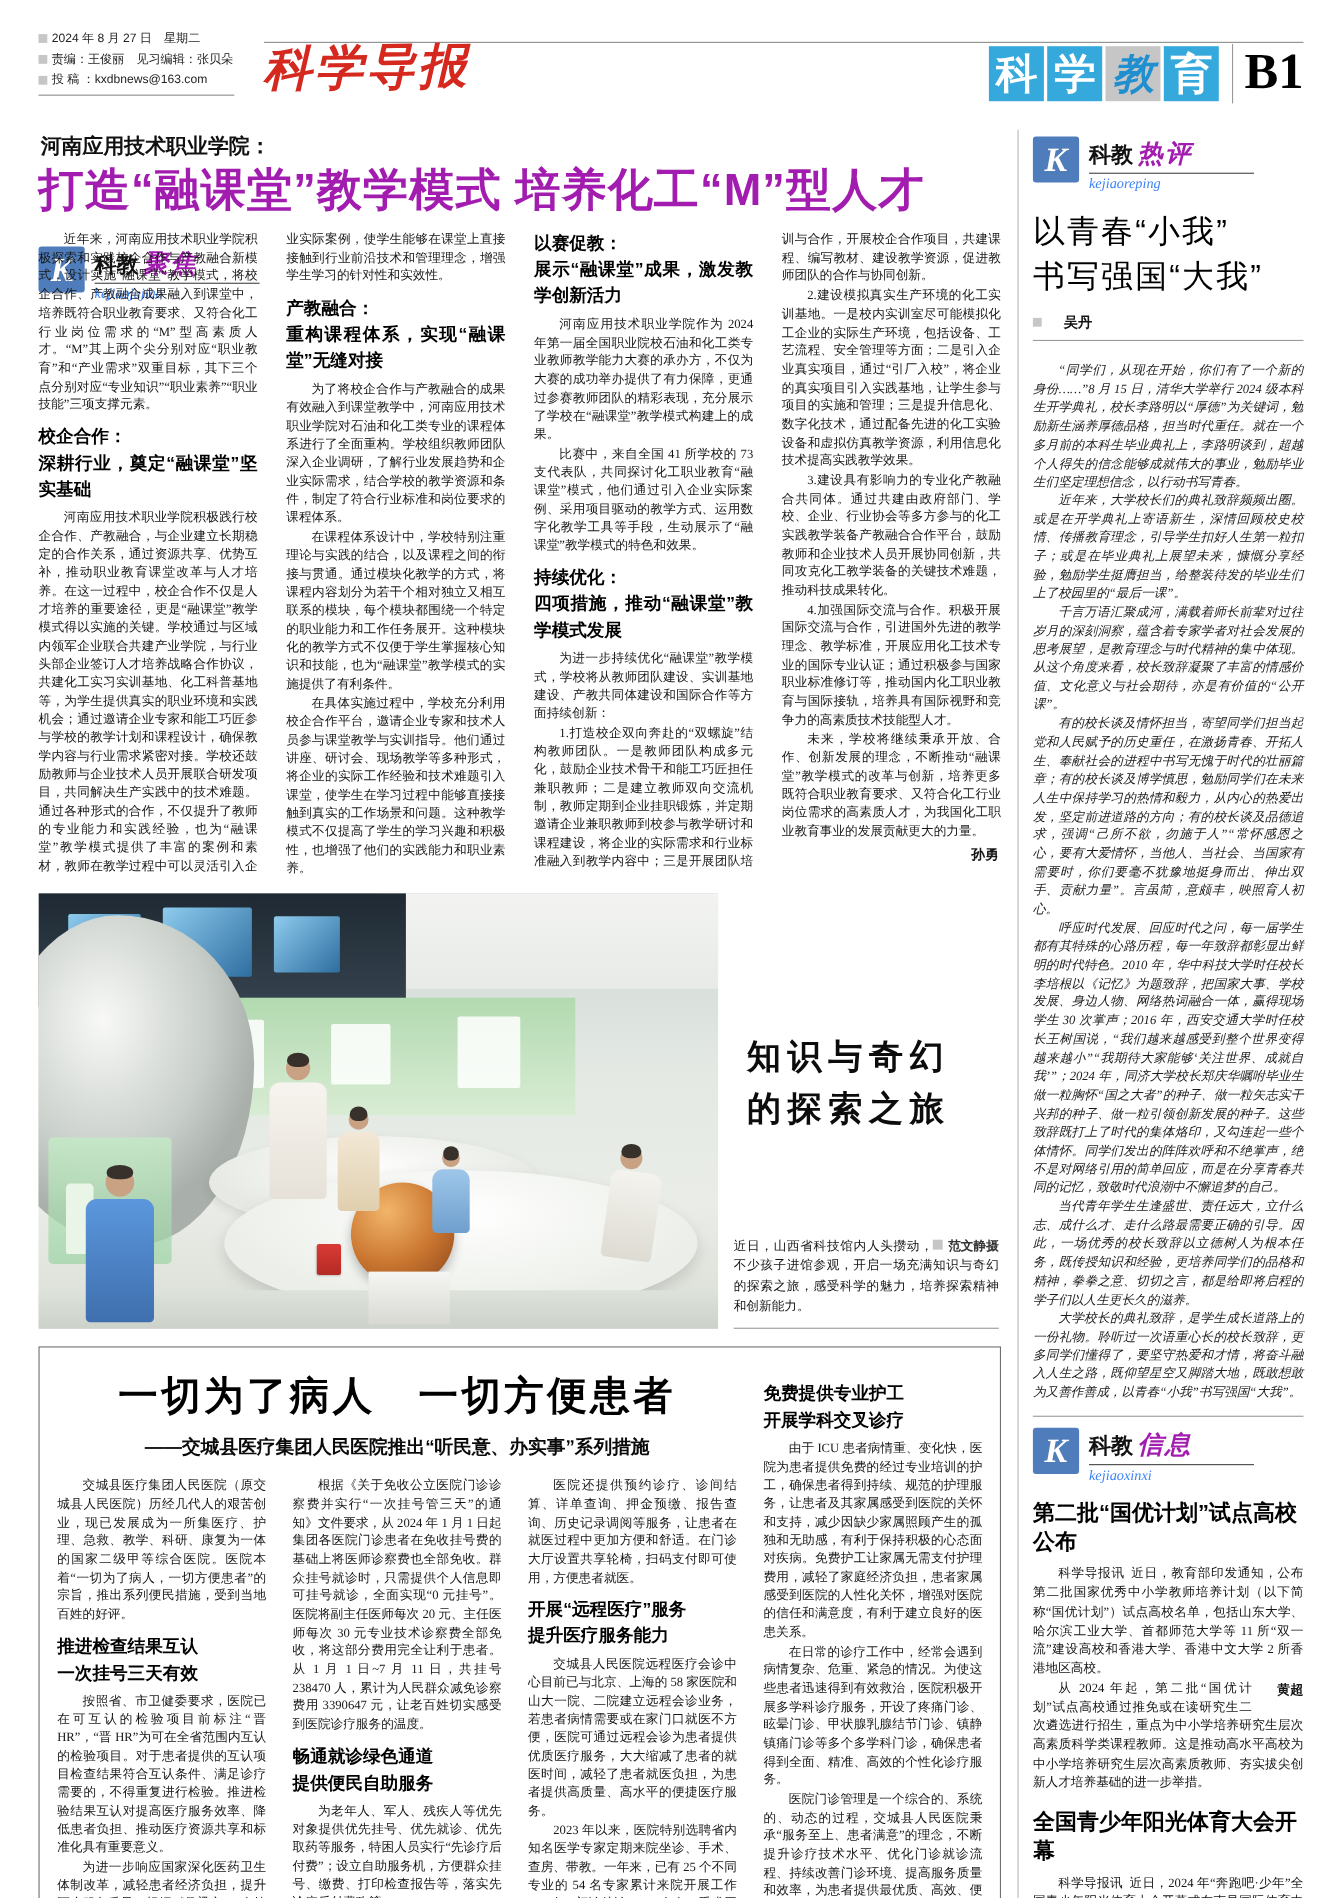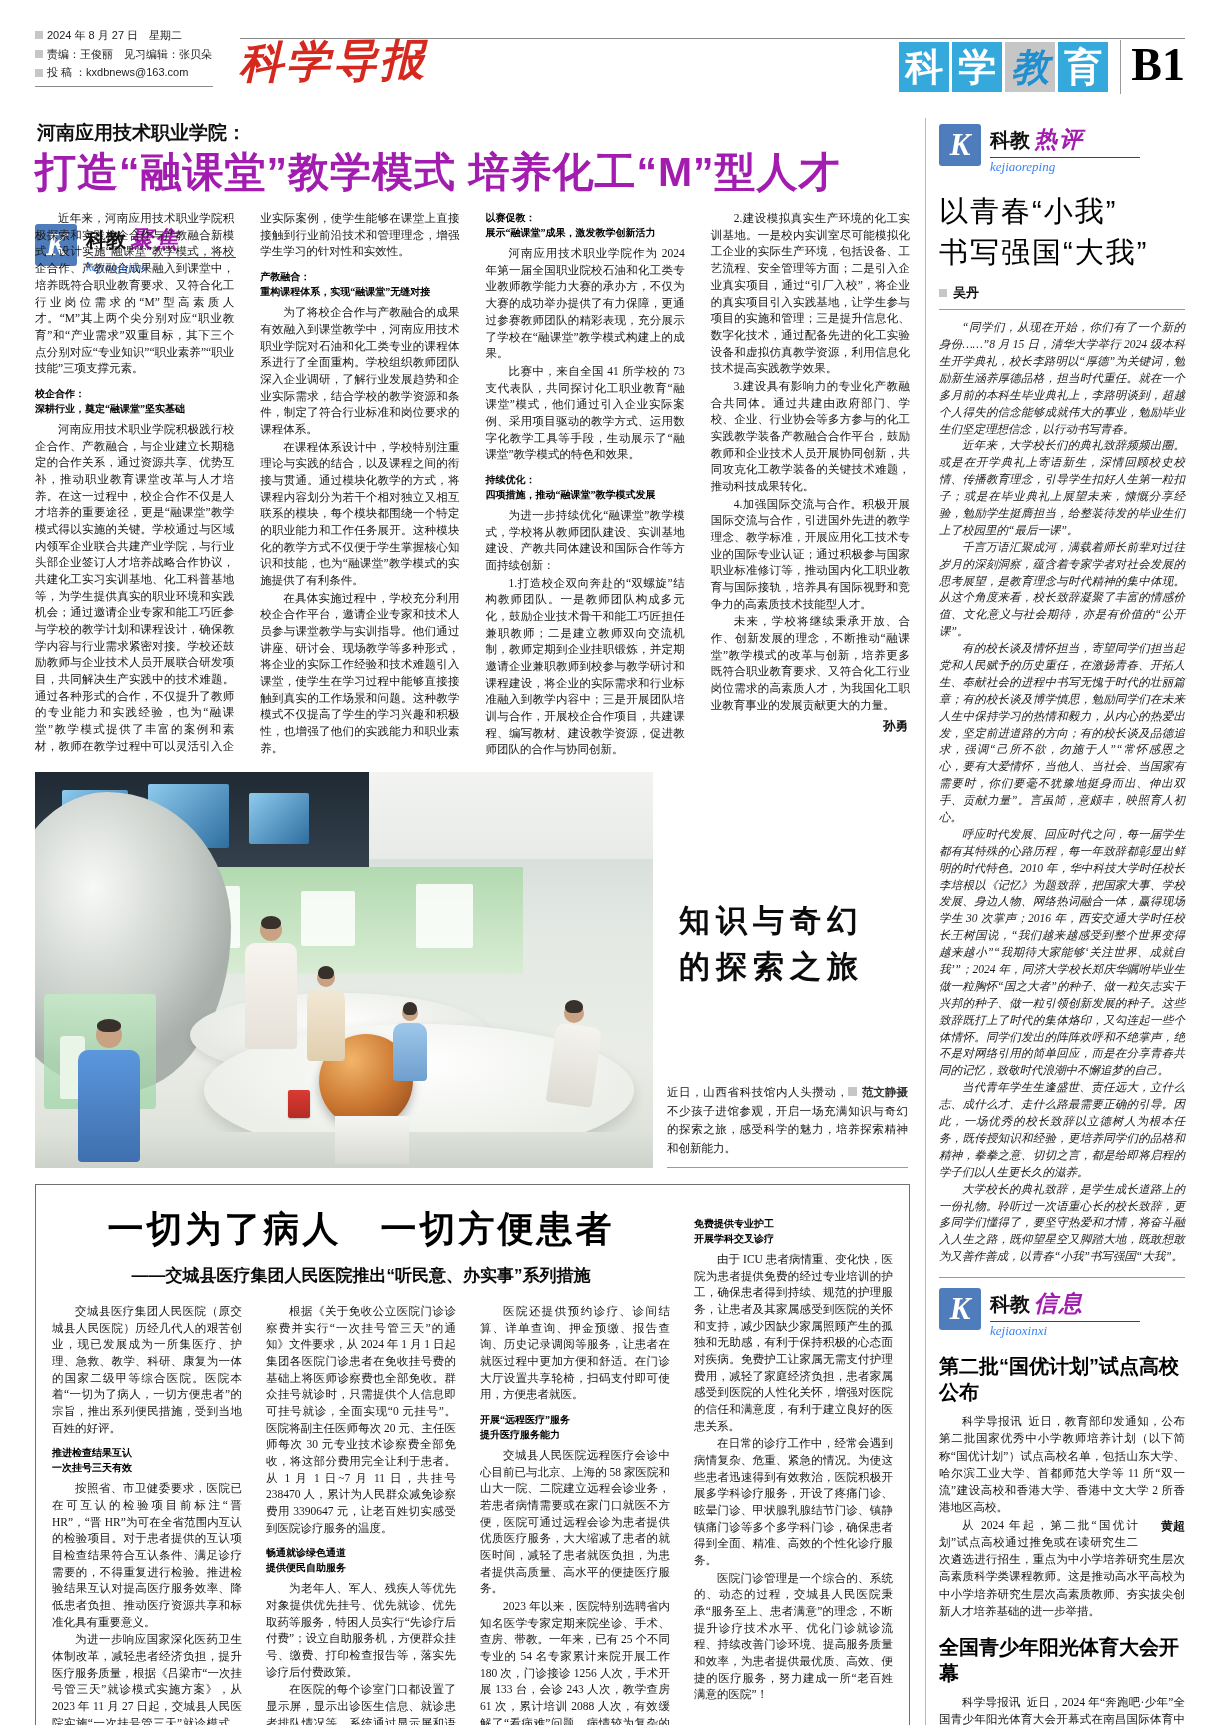--- a/index.html
+++ b/index.html
@@ -25,21 +25,21 @@
   .left { width:875px; flex:none; }
   .vrule { width:1px; background:#b8b8b8; margin:4px 13px 8px 15px; }
   .sidebar { flex:1; min-width:0; }
 
   
   .kicker { font-size:19px; font-weight:600; color:#111; margin:6px 0 3px 2px; }
   .headline { font-size:41px; font-weight:900; letter-spacing:1px; line-height:1.15; margin:0 0 14px; color:#a21caf; }
   .bodytext { font-family:"Liberation Serif","DejaVu Serif",serif; font-size:11.5px; line-height:1.45; text-align:justify; color:#161616; }
   .cols4 { column-count:4; column-gap:26px; }
   .t-p { text-indent:2em; margin-bottom:1px; }
-  .t-h { font-family:Liberation Serif, serif; font-weight:700; font-size:10px; line-height:1.5; white-space:pre-line; margin:9px 0 5px; break-inside:avoid; color:#000; }
+  .t-h { font-family:Liberation Sans, sans-serif; font-weight:700; font-size:16px; line-height:1.5; white-space:pre-line; margin:9px 0 5px; break-inside:avoid; color:#000; }
   .t-by { text-align:right; font-family:"Liberation Sans","DejaVu Sans",sans-serif; font-weight:700; font-size:12.5px; margin-top:4px; padding-right:2px; }
 
   
   .photo-row { display:flex; height:396px; margin-top:14px; }
   .photo { width:618px; flex:none; position:relative; overflow:hidden; background:linear-gradient(180deg,#cdd6d4 0%,#e4e9e4 42%,#eaede7 72%,#d8ddd5 100%); }
   .ph-ceiling { position:absolute; top:0; right:0; width:50%; height:22%; background:linear-gradient(180deg,#f3f4f2,#e7eae6); }
   .ph-dark { position:absolute; top:0; left:0; width:54%; height:26%; background:linear-gradient(180deg,#1e2933,#36434e); }
   .ph-poster { position:absolute; background:linear-gradient(135deg,#8ecbee,#2e6ea0); border-radius:2px; }
   .ph-greenwall { position:absolute; top:24%; left:17%; width:62%; height:27%; background:linear-gradient(180deg,#b2dab0,#d9ecd4); }
   .ph-panel { position:absolute; background:rgba(255,255,255,.85); border-radius:2px; }
@@ -73,21 +73,21 @@
 
   
   .badge { display:flex; align-items:flex-start; gap:9px; margin:10px 0 8px; }
   .badge-k { width:42px; height:42px; flex:none; background:#4f7cba; border-radius:3px; color:#fff; display:flex; align-items:center; justify-content:center; font-family:"Liberation Serif","DejaVu Serif",serif; font-style:italic; font-weight:700; font-size:31px; }
   .badge-right { flex:1; }
   .badge-line { display:flex; align-items:baseline; gap:4px; border-bottom:1px solid #444; padding-bottom:2px; width:150px; }
   .badge-prefix { font-size:20px; font-weight:700; color:#111; }
   .badge-name { font-size:23px; font-weight:700; color:#a21caf; font-family:"Liberation Serif","DejaVu Serif",serif; font-style:italic; letter-spacing:2px; }
   .badge-pinyin { font-size:13px; font-style:italic; color:#3b82f6; margin-top:1px; font-family:"Liberation Serif","DejaVu Serif",serif; }
   .review-headline { font-size:29px; font-weight:400; line-height:1.4; letter-spacing:2px; white-space:pre-line; margin:16px 0 12px; color:#000; }
-  .author-row { display:flex; align-items:center; gap:6px; font-size:13px; font-weight:700; padding-bottom:7px; border-bottom:1px solid #9a9a9a; margin-bottom:9px; }
+  .author-row { display:flex; align-items:center; gap:20px; font-size:13px; font-weight:700; padding-bottom:7px; border-bottom:1px solid #9a9a9a; margin-bottom:19px; }
   .review-body { font-family:"Liberation Serif","DejaVu Serif",serif; font-style:italic; font-size:11.5px; line-height:1.47; text-align:justify; color:#1a1a1a; }
   .review-body .rp { text-indent:2em; }
   .rule { border:none; border-top:1px solid #9a9a9a; margin:12px 0 4px; }
   .info-head { font-size:20px; font-weight:800; line-height:1.3; white-space:pre-line; margin:14px 0 8px; color:#000; }
   .info-p { font-family:"Liberation Serif","DejaVu Serif",serif; font-size:11.5px; line-height:1.5; text-align:justify; text-indent:2em; }
   .info-p .lead { font-family:"Liberation Sans","DejaVu Sans",sans-serif; font-weight:400; margin-right:6px; }
   .item-byline { float:right; font-family:"Liberation Sans","DejaVu Sans",sans-serif; font-weight:700; font-size:12px; }
 </style>
 </head>
 <body>

